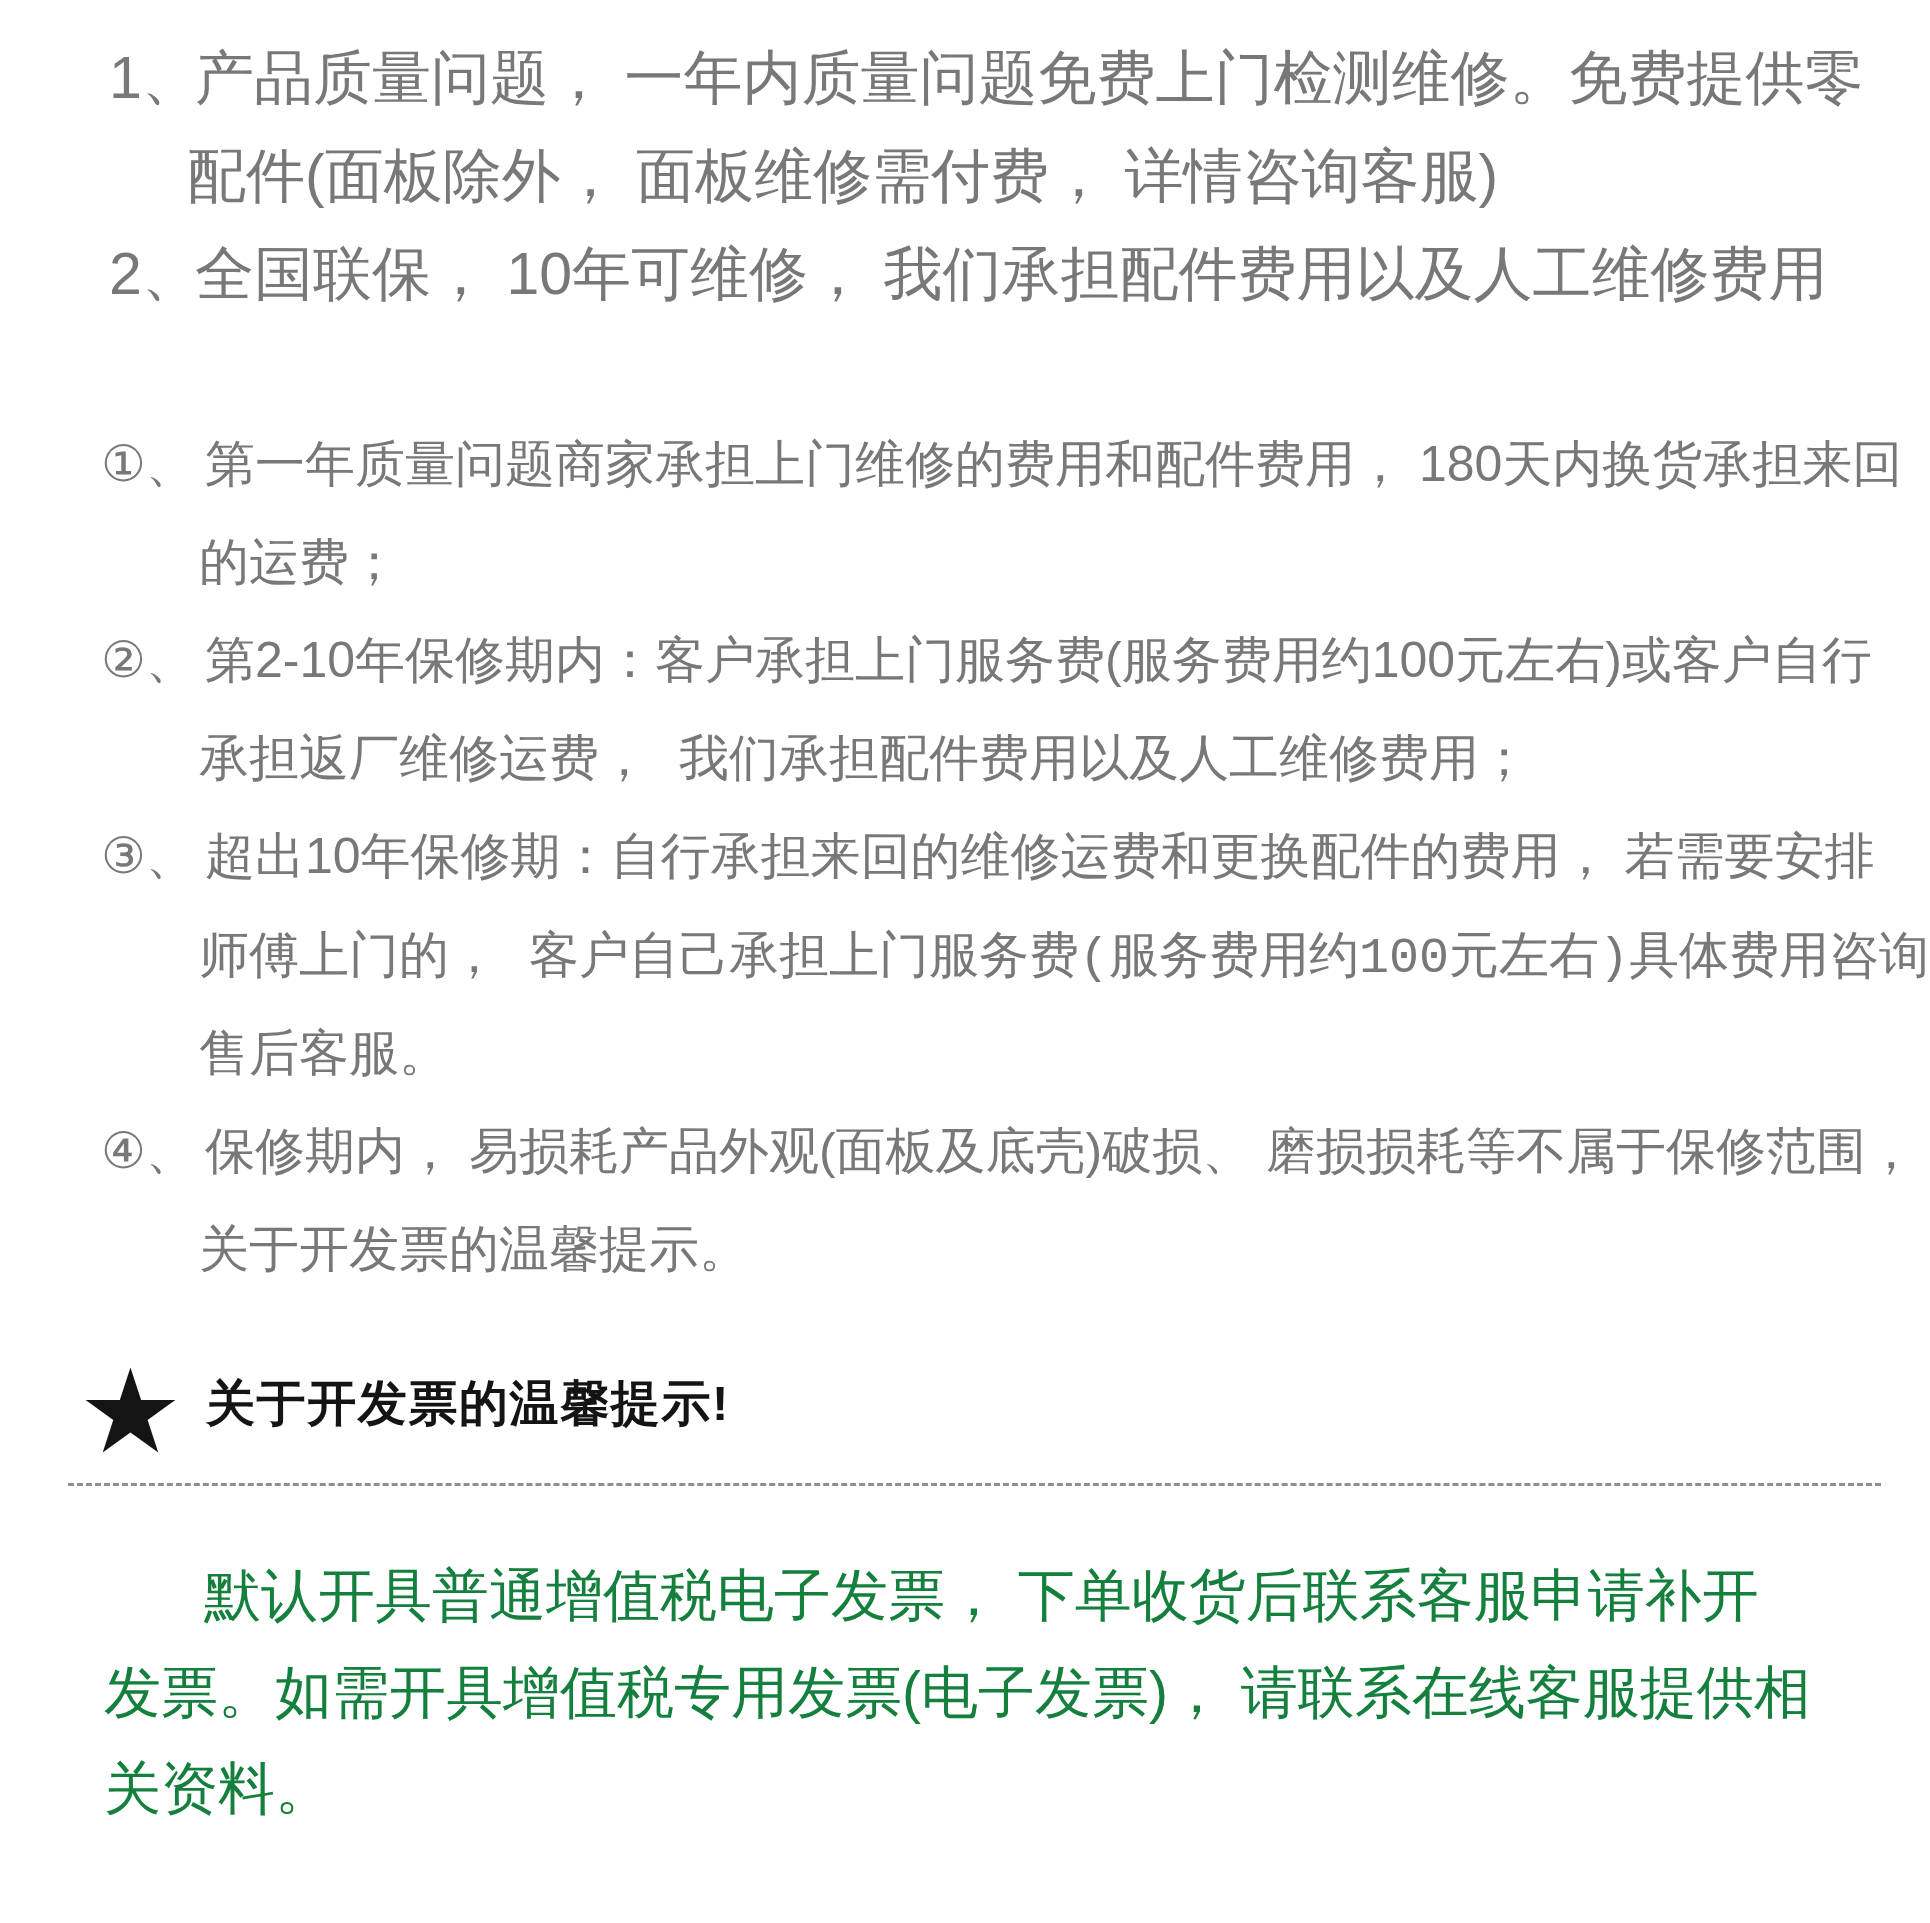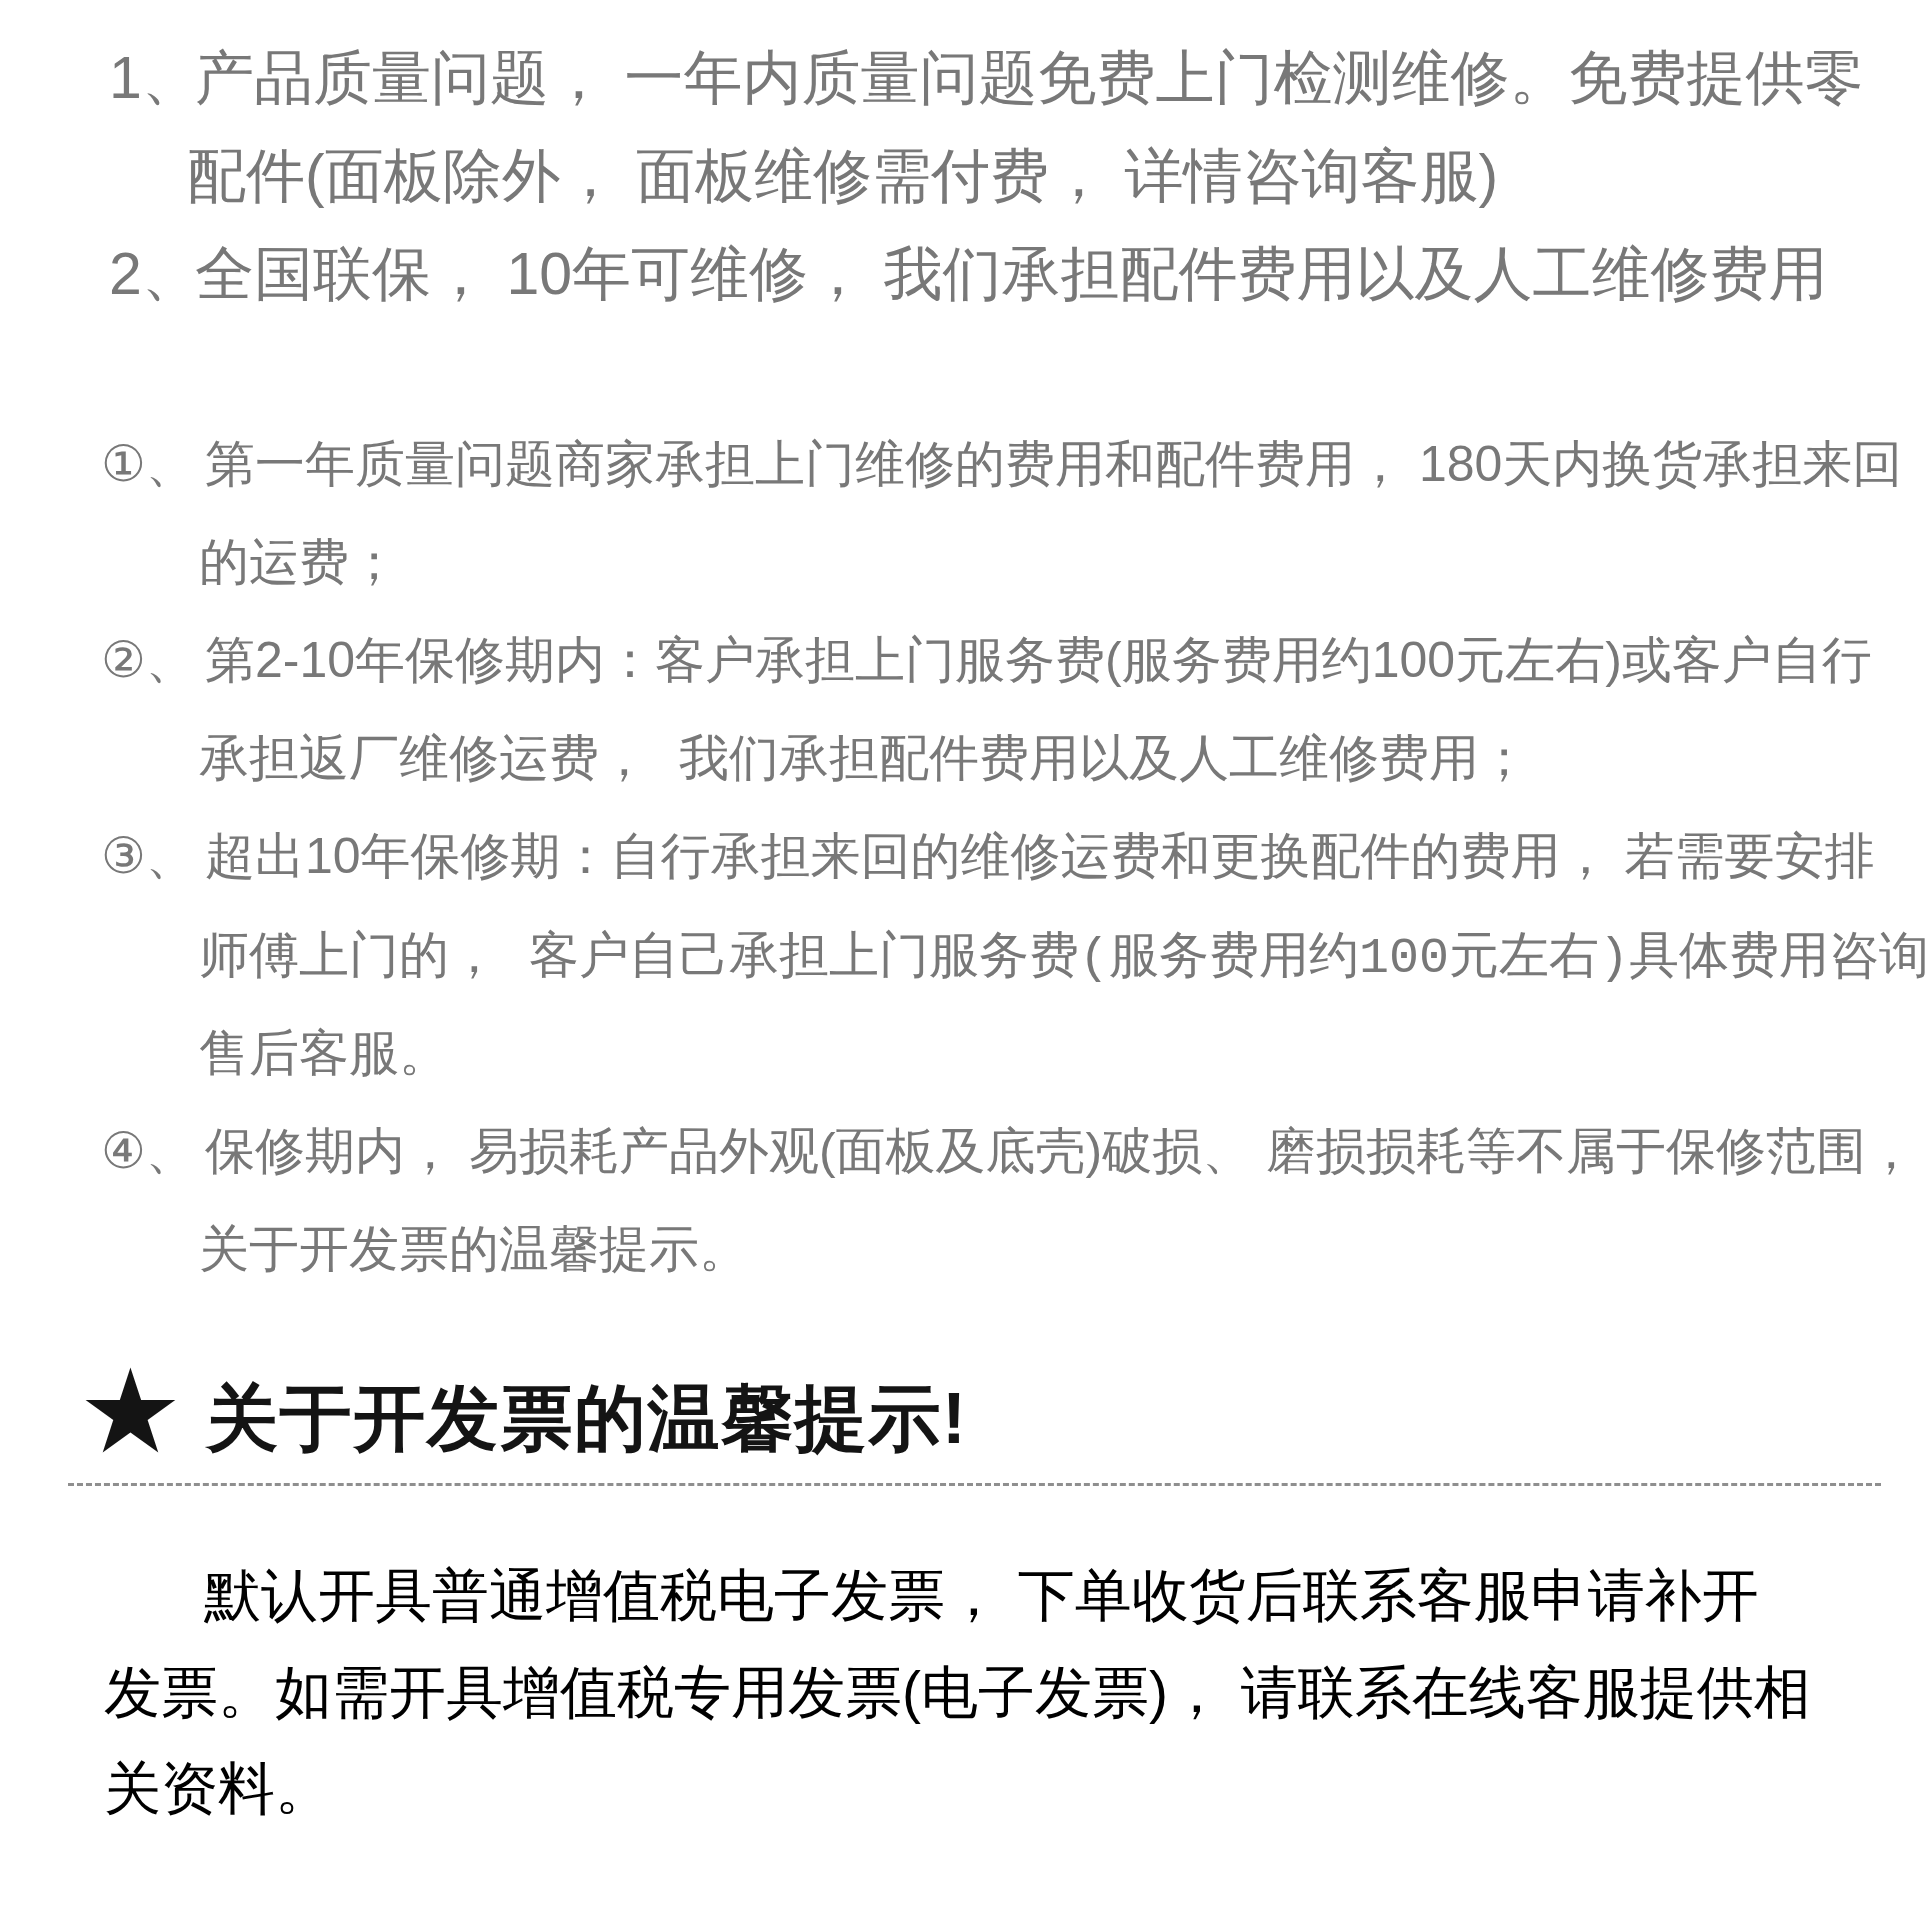--- a/index.html
+++ b/index.html
@@ -18,21 +18,21 @@
   .line {
     position: absolute;
     left: 0;
     right: 0;
     height: 1.3em;
     color: #787878;
     white-space: pre;
   }
   .big { font-size: 59px; }
   .sm  { font-size: 50px; }
-  .inv { font-size: 57px; color: #000000; white-space: pre; position: absolute; }
+  .inv { font-size: 57px; color: #15803d; white-space: pre; position: absolute; }
   .mk, .tx {
     position: absolute;
     top: 0;
     white-space: pre;
   }
   .big .mk { left: 109px; }
   .big .tx { left: 195px; }
   .big .tx.cont { left: 187px; }
   .sm  .mk { left: 101px; }
   .sm  .tx { left: 205px; }
@@ -42,21 +42,21 @@
     left: 78px;
     top: 1353px;
     font-size: 117px;
     line-height: 1;
     color: #141414;
   }
   #invoice-title {
     position: absolute;
     left: 206px;
     top: 1371px;
-    font-size: 72px;
+    font-size: 49px;
     font-weight: 700;
     color: #141414;
     letter-spacing: 1.6px;
     white-space: pre;
   }
   #divider {
     position: absolute;
     left: 68px;
     top: 1483px;
     width: 1813px;

